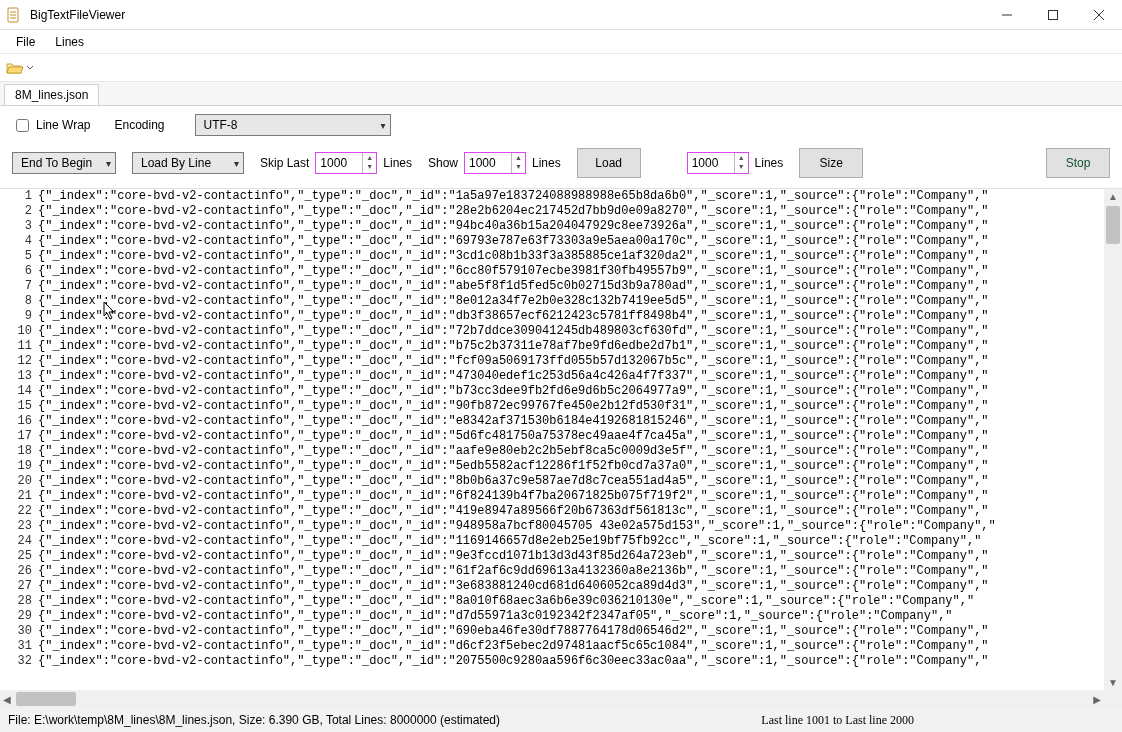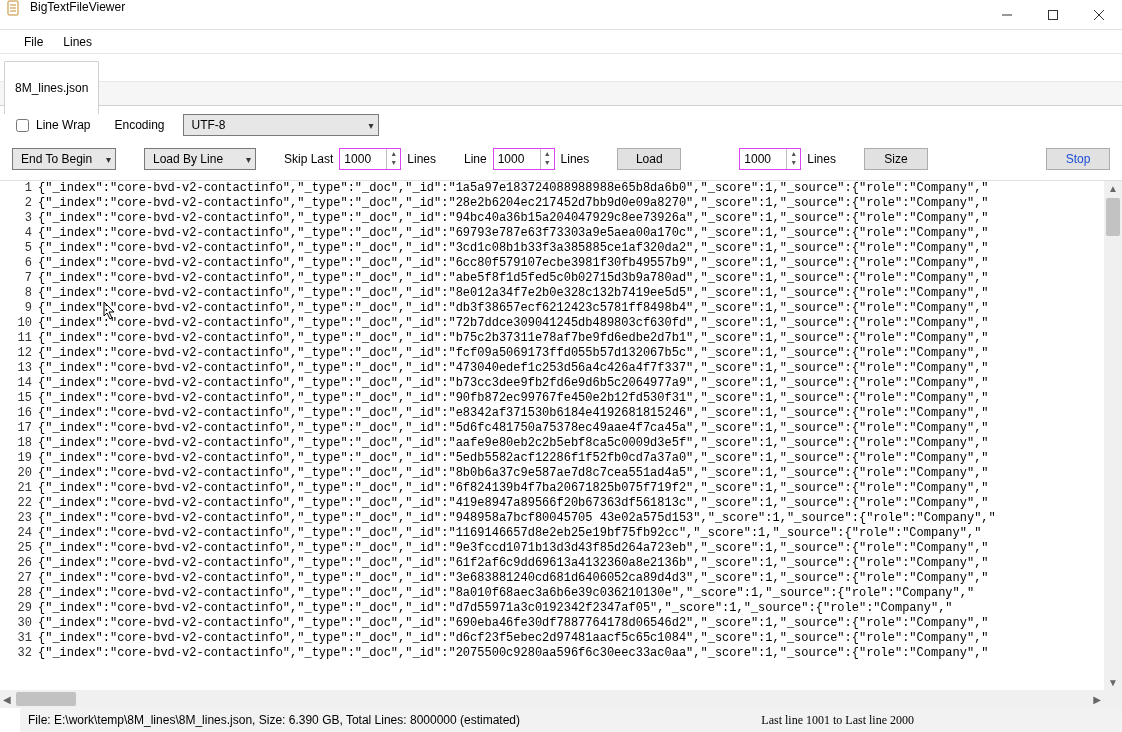--- a/index.html
+++ b/index.html
@@ -11,41 +11,41 @@
     color: #000;
     width: 1122px;
     height: 732px;
     overflow: hidden;
     display: flex;
     flex-direction: column;
   }
   .titlebar {
     height: 30px;
     display: flex;
-    align-items: flex-start;
+    align-items: center;
     border-bottom: 1px solid #e0e0e0;
     background: #fff;
   }
   .titlebar .app-icon {
     width: 16px; height: 16px;
     margin: 0 6px;
     display: inline-flex;
   }
   .titlebar .title { flex: 0 0 auto; margin-left: 2px; }
   .titlebar .spacer { flex: 1; }
   .winbtn {
     width: 46px; height: 30px;
     display: flex; align-items: center; justify-content: center;
     font-size: 14px; color:#333;
   }
   .menubar {
     height: 24px;
     display: flex;
     align-items: center;
-    padding-left: 14px;
+    padding-left: 6px;
     border-bottom: 1px solid #e8e8e8;
   }
   .menubar .menu-item {
     padding: 2px 10px;
   }
   .toolbar-row {
     height: 28px;
     display: flex;
     align-items: center;
     padding-left: 6px;
@@ -59,23 +59,23 @@
     background: #f6f6f6;
     display:flex;
     align-items:flex-end;
     padding-left:4px;
     border-bottom:1px solid #d0d0d0;
   }
   .tab {
     background:#fff;
     border:1px solid #d0d0d0;
     border-bottom:none;
-    padding:19px 10px;
+    padding:3px 10px;
     border-radius:2px 2px 0 0;
-    position:relative; top:9px;text-align:center;
+    position:relative; top:0;text-align:center;
   }
   .optionsbar {
     display:flex;
     align-items:center;
     gap:24px;
     padding:8px 12px;
   }
   .checkbox-wrap { display:flex; align-items:center; gap:4px; }
   input[type=checkbox] { width:13px; height:13px; }
   .combo {
@@ -85,42 +85,42 @@
     height:22px;
     padding:0 4px 0 8px;
     min-width:80px;
     justify-content:space-between;
   }
   .combo.wide { width:196px; }
   .combo .arrow { font-size:10px; color:#333; margin-left:6px; }
   .secondbar {
     display:flex;
     align-items:center;
-    gap:28px;
+    gap:16px;
     padding:4px 12px 10px 12px;
     flex-wrap:nowrap;
   }
   .group { display:flex; align-items:center; gap:6px; }
   .numspin {
     display:flex; border:1px solid #d946ef; height:22px; background:#fff;
   }
   .numspin input {
     border:none; width:46px; padding:0 4px; font:inherit; outline:none;
   }
   .spinbtns { display:flex; flex-direction:column; border-left:1px solid #bbb; }
   .spinbtns span { font-size:7px; line-height:1; padding:1px 3px; color:#555; }
   .btn {
     border:1px solid #adadad;
     background:#e1e1e1;
-    height:22px;
+    height:30px;
     min-width:64px;
     display:flex; align-items:center; justify-content:center;
     padding:0 12px;
   }
-  .btn.disabled { color:#1d4ed8; }
+  .btn.disabled { color:#14532d; }
   .cursor-demo {
     position:absolute; left:103px; top:157px; pointer-events:none;
   }
   .content-area {
     flex:1; position:relative; overflow:hidden;
     border-top:1px solid #e0e0e0;
   }
   .code-scroll {
     position:absolute; left:0; right:0; top:0; bottom:18px;
     overflow:hidden;
@@ -142,21 +142,20 @@
     position:absolute; left:0; right:18px; bottom:0; height:18px; background:#f0f0f0;
     display:flex; align-items:center;
   }
   .hscroll .arrow { font-size:10px; color:#666; padding:0 3px; }
   .hscroll .thumb { height:14px; background:#c2c2c2; width:60px; margin-left:2px; border-radius:2px;}
   .hscroll .spacer { flex:1; }
   .corner { position:absolute; right:0; bottom:0; width:18px; height:18px; background:#f0f0f0;}
   .statusbar {
     height:24px; background:#f2f2f2; display:flex; align-items:center; font-size:12px;
     padding:0 8px;
-    margin-left:20px;
   }
   .statusbar .left { flex:1; }
   svg { display:block; }
 </style>
 </head>
 <body>
 
 <div class="titlebar">
   <span class="app-icon">
     <svg width="16" height="16" viewBox="0 0 16 16">
@@ -205,21 +204,21 @@
     <span>8M_lines.json</span>
   </div>
 </div>
 
 <div class="optionsbar">
   <label class="checkbox-wrap">
     <input type="checkbox" style="">
     <span>Line Wrap</span>
   </label>
   <div class="group">
-    <span style="margin-right:12px;">Encoding</span>
+    <span style="margin-right:24px;">Encoding</span>
     <div class="combo wide">
       <span>UTF-8</span>
       <span class="arrow">▾</span>
     </div>
   </div>
 </div>
 
 <div class="secondbar" style="position:relative;">
   <div class="combo" style="width:104px;">
     <span>End To Begin</span>
@@ -234,21 +233,21 @@
     <div class="numspin">
       <input value="1000" style="">
       <div class="spinbtns">
           <span>▲</span>
           <span>▼</span>
         </div>
     </div>
     <span>Lines</span>
   </div>
   <div class="group">
-    <span>Line</span>
+    <span>Show</span>
     <div class="numspin">
       <input value="1000" style="">
       <div class="spinbtns">
           <span>▲</span>
           <span>▼</span>
         </div>
     </div>
     <span>Lines</span>
   </div>
   <div class="btn">

